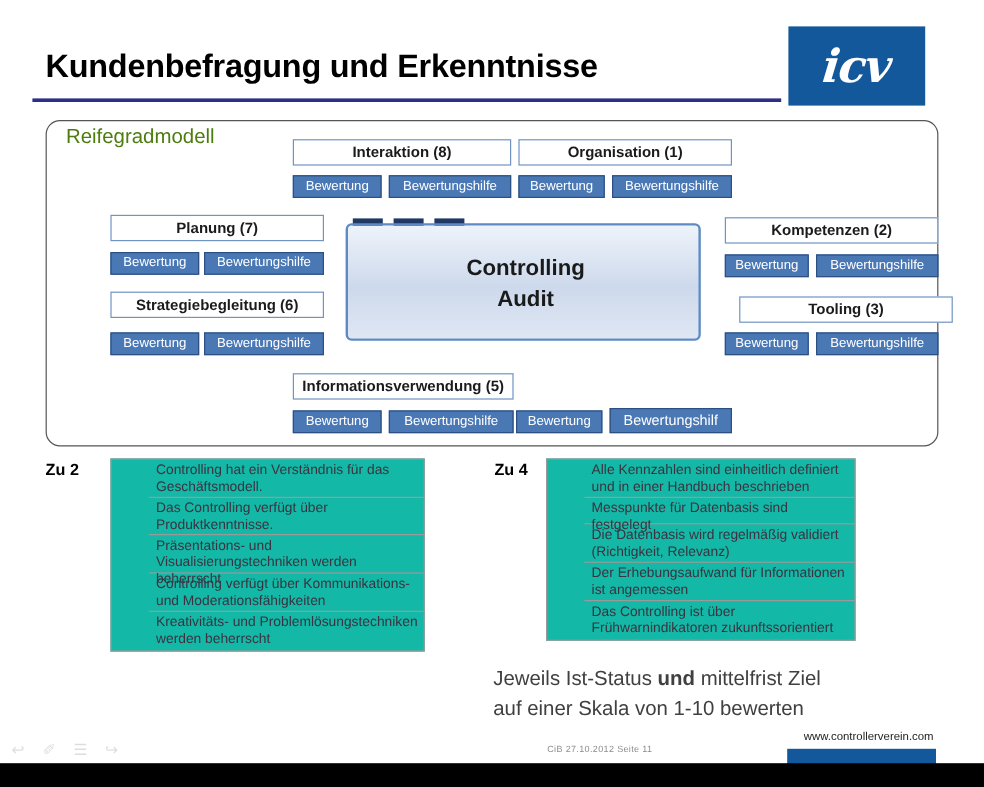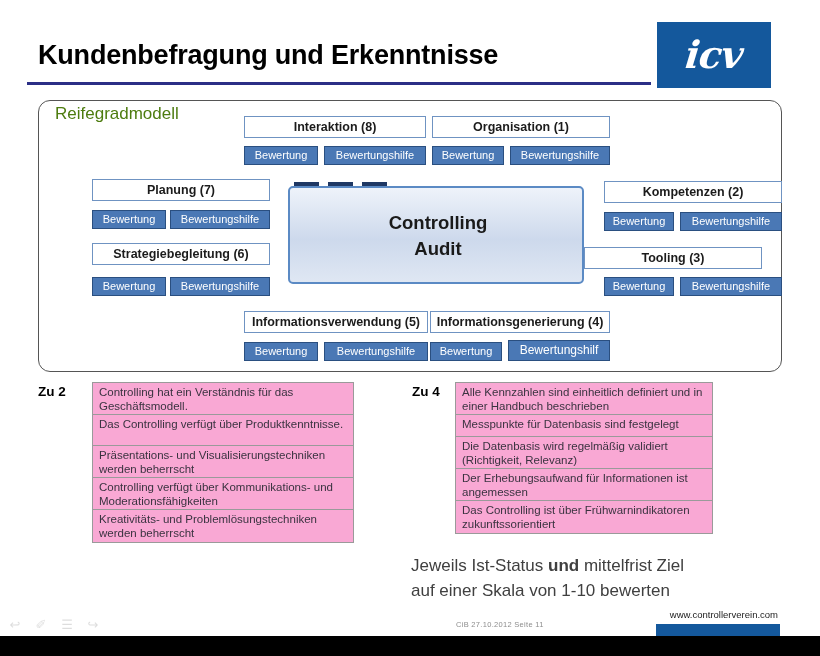--- a/index.html
+++ b/index.html
@@ -145,22 +145,23 @@
   
   .zu-label {
     position: absolute;
     font-size: 13.5px;
     font-weight: bold;
     color: #000;
   }
   .detail-table {
     position: absolute;
     box-sizing: border-box;
-    background: #f9a8d4;
+    background: #14b8a6;
     border: 1px solid #9a9a9a;
+    padding-left: 31px;
   }
   .detail-row {
     box-sizing: border-box;
     border-bottom: 1px solid #9a9a9a;
     padding: 2px 5px 3px 6px;
     font-size: 11.5px;
     line-height: 14px;
     color: #3a3340;
   }
   .detail-row:last-child { border-bottom: none; }
@@ -255,26 +256,25 @@
   <div class="btn" style="left:170px; top:210px; width:100px;">Bewertungshilfe</div>
 
   <div class="topic-box" style="left:92px; top:243px; width:178px;">Strategiebegleitung (6)</div>
   <div class="btn" style="left:92px; top:277px; width:74px;">Bewertung</div>
   <div class="btn" style="left:170px; top:277px; width:100px;">Bewertungshilfe</div>
 
   <div class="topic-box" style="left:604px; top:181px; width:178px;">Kompetenzen (2)</div>
   <div class="btn" style="left:604px; top:212px; width:70px;">Bewertung</div>
   <div class="btn" style="left:680px; top:212px; width:102px;">Bewertungshilfe</div>
 
-  <div class="topic-box" style="left:584px; top:247px; width:178px;">Tooling (3)</div>
+  <div class="topic-box" style="left:616px; top:247px; width:178px;">Tooling (3)</div>
   <div class="btn" style="left:604px; top:277px; width:70px;">Bewertung</div>
   <div class="btn" style="left:680px; top:277px; width:102px;">Bewertungshilfe</div>
 
   <div class="topic-box" style="left:244px; top:311px; width:184px;">Informationsverwendung (5)</div>
-  <div class="topic-box" style="left:430px; top:311px; width:180px;">Informationsgenerierung (4)</div>
 
   <div class="btn" style="left:244px; top:342px; width:74px;">Bewertung</div>
   <div class="btn" style="left:324px; top:342px; width:104px;">Bewertungshilfe</div>
   <div class="btn" style="left:430px; top:342px; width:72px;">Bewertung</div>
   <div class="btn" style="left:508px; top:340px; width:102px; height:21px; line-height:19px; font-size:12px;">Bewertungshilf</div>
 
   <div class="audit-tab" id="audit-tab-1"></div>
   <div class="audit-tab" id="audit-tab-2"></div>
   <div class="audit-tab" id="audit-tab-3"></div>
   <div id="audit-box">

